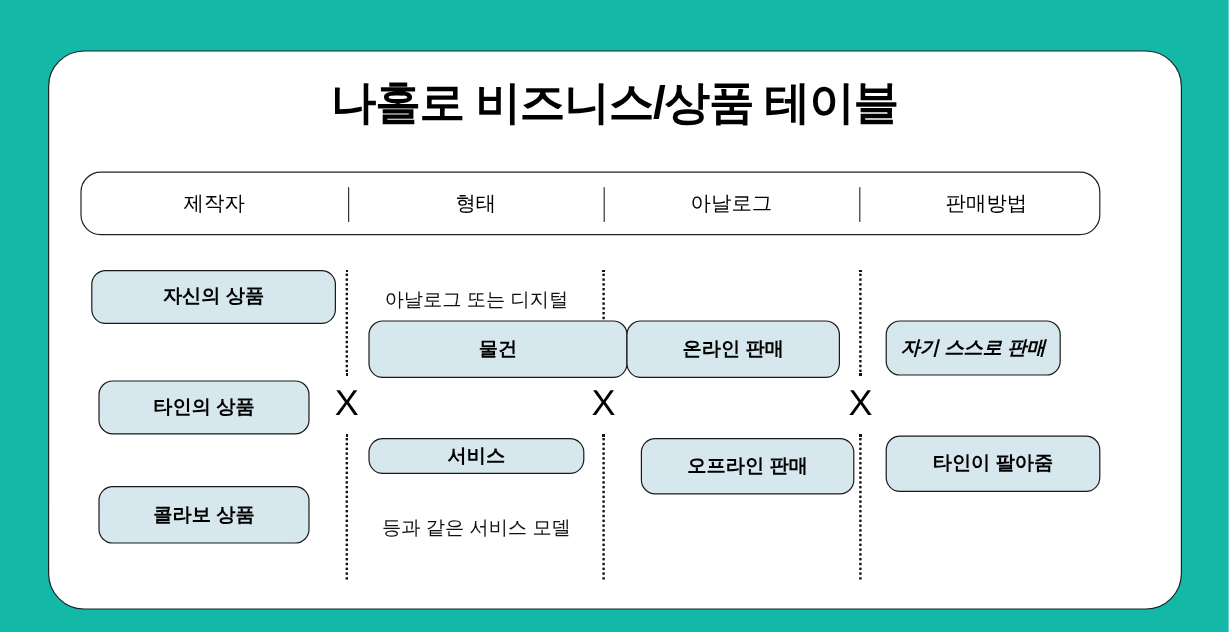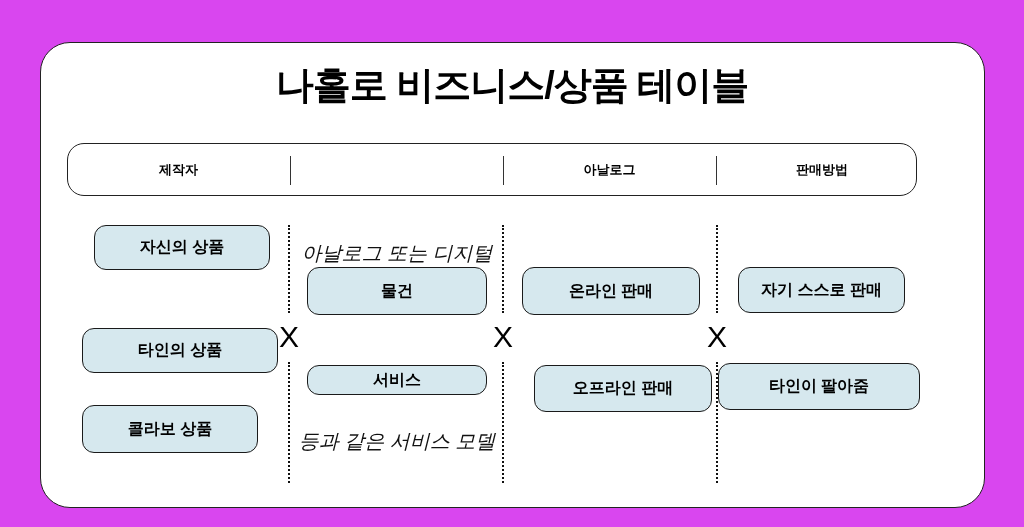--- a/index.html
+++ b/index.html
@@ -3,84 +3,85 @@
 <meta charset="utf-8">
 <style>
   :root{
     --box-fill:#d6e8ee;
     --box-border:#1a1a1a;
     --line:#222222;
   }
   *{margin:0;padding:0;box-sizing:border-box;}
   html,body{width:1024px;height:527px;background:#ffffff;overflow:hidden;
     font-family:"Liberation Sans","DejaVu Sans",sans-serif;color:#000;}
-  .canvas{position:relative;width:1024px;height:527px;background:#d946ef;}
+  .canvas{position:relative;width:1024px;height:527px;background:#14b8a6;}
 
   .outer-frame{position:absolute;left:40px;top:42px;width:945px;height:466px;
     border:1.5px solid var(--line);border-radius:30px;background:#fff;}
 
   .title{position:absolute;left:0;top:60px;width:1024px;text-align:center;
     font-size:38px;font-weight:800;letter-spacing:-1px;}
 
   .header-pill{position:absolute;left:67px;top:143px;width:850px;height:53px;
     border:1.5px solid var(--line);border-radius:17px;background:#fff;}
   .hcell{position:absolute;top:143px;height:53px;display:flex;align-items:center;
-    justify-content:center;font-size:13px;font-weight:700;text-align:center;}
+    justify-content:center;font-size:17px;font-weight:400;text-align:center;}
   .hsep{position:absolute;top:156px;height:29px;width:0;border-left:1.5px solid #333;}
 
   .bx{position:absolute;background:var(--box-fill);border:1.5px solid var(--box-border);
     border-radius:12px;display:flex;align-items:center;justify-content:center;
     font-size:16px;font-weight:700;}
 
   .dotline{position:absolute;width:0;border-left:2px dotted #111;}
 
   .cross{position:absolute;transform:translate(-50%,-50%);font-size:30px;
     font-weight:500;line-height:1;}
 
-  .note{position:absolute;text-align:center;font-size:20px;font-weight:400;color:#111;font-style:italic;}
+  .note{position:absolute;text-align:center;font-size:16px;font-weight:400;color:#111;}
   .note-multi{line-height:24px;}
 </style>
 </head>
 <body>
 
 <div class="canvas">
 
   <div class="outer-frame"></div>
 
   <div class="title">나홀로 비즈니스/상품 테이블</div>
 
   <div class="header-pill"></div>
   <div class="hcell" style="left:67px;width:223px;">제작자</div>
+  <div class="hcell" style="left:290px;width:213px;">형태</div>
   <div class="hcell" style="left:503px;width:213px;">아날로그</div>
   <div class="hcell" style="left:716px;width:201px;padding-left:11px;">판매방법</div>
   <div class="hsep" style="left:290px;"></div>
   <div class="hsep" style="left:503px;"></div>
   <div class="hsep" style="left:716px;"></div>
 
   <div class="dotline" style="left:288px;top:225px;height:88px;"></div>
   <div class="dotline" style="left:288px;top:362px;height:121px;"></div>
   <div class="dotline" style="left:502px;top:225px;height:88px;"></div>
   <div class="dotline" style="left:502px;top:362px;height:121px;"></div>
   <div class="dotline" style="left:716px;top:225px;height:88px;"></div>
   <div class="dotline" style="left:716px;top:362px;height:121px;"></div>
 
   <div class="cross" style="left:289px;top:337px;">X</div>
   <div class="cross" style="left:503px;top:337px;">X</div>
   <div class="cross" style="left:717px;top:337px;">X</div>
 
-  <div class="bx" style="left:94px;top:225px;width:176px;height:45px;">자신의 상품</div>
-  <div class="bx" style="left:82px;top:328px;width:196px;height:45px;">타인의 상품</div>
+  <div class="bx" style="left:76px;top:225px;width:204px;height:45px;">자신의 상품</div>
+  <div class="bx" style="left:82px;top:317px;width:176px;height:45px;">타인의 상품</div>
   <div class="bx" style="left:82px;top:405px;width:176px;height:48px;text-align:center;">콜라보 상품</div>
 
   <div class="note" style="left:297px;top:240px;width:200px;">아날로그 또는 디지털</div>
-  <div class="bx" style="left:307px;top:267px;width:180px;height:48px;">물건</div>
+  <div class="bx" style="left:307px;top:267px;width:216px;height:48px;">물건</div>
   <div class="bx" style="left:307px;top:365px;width:180px;height:30px;">서비스</div>
   <div class="note note-multi" style="left:287px;top:429px;width:220px;">
     <div>등과 같은 서비스 모델</div>
   </div>
 
-  <div class="bx" style="left:522px;top:267px;width:178px;height:48px;font-family:Liberation Serif, serif;">온라인 판매</div>
+  <div class="bx" style="left:522px;top:267px;width:178px;height:48px;">온라인 판매</div>
   <div class="bx" style="left:522px;top:365px;width:178px;height:47px;margin-left:12px;">오프라인 판매</div>
 
-  <div class="bx" style="left:738px;top:267px;width:167px;height:46px;">자기 스스로 판매</div>
-  <div class="bx" style="left:718px;top:363px;width:202px;height:47px;font-family:Liberation Serif, serif;">타인이 팔아줌</div>
+  <div class="bx" style="left:738px;top:267px;width:146px;height:46px;font-style:italic;">자기 스스로 판매</div>
+  <div class="bx" style="left:738px;top:363px;width:179px;height:47px;">타인이 팔아줌</div>
 
 </div>
 
 </body></html>

